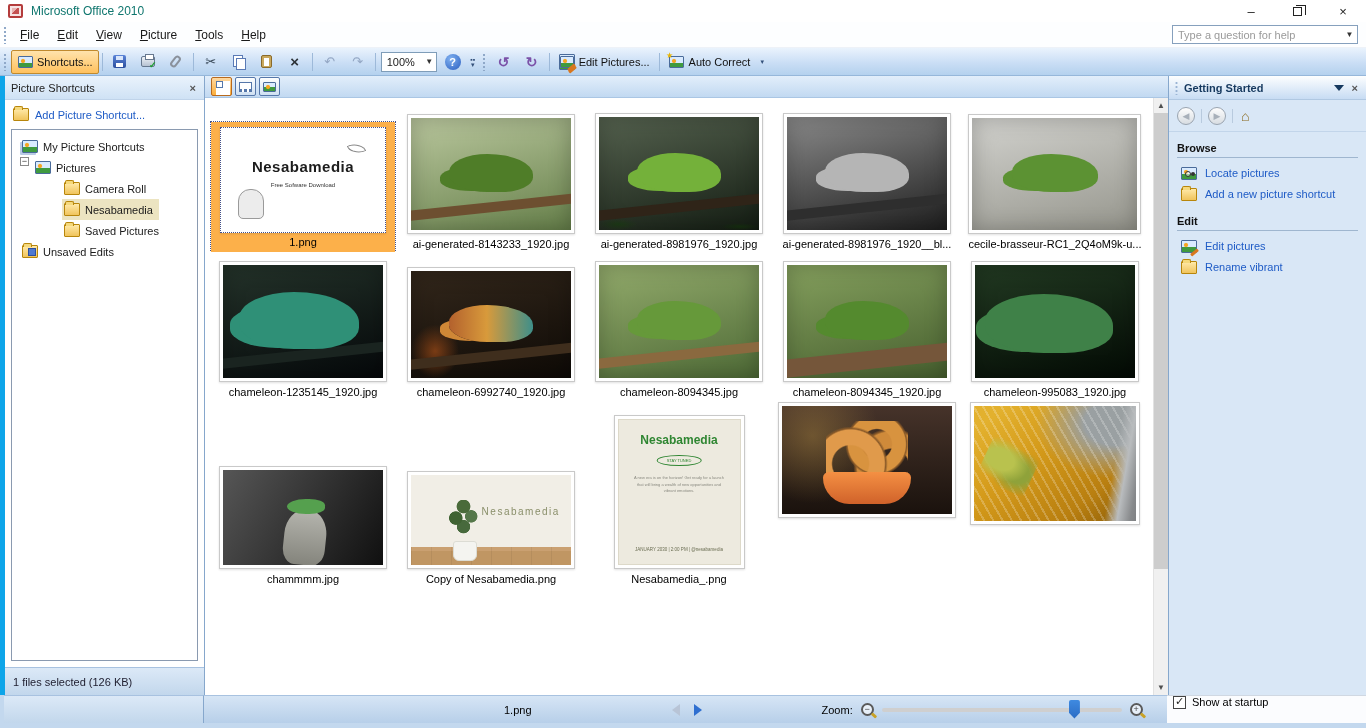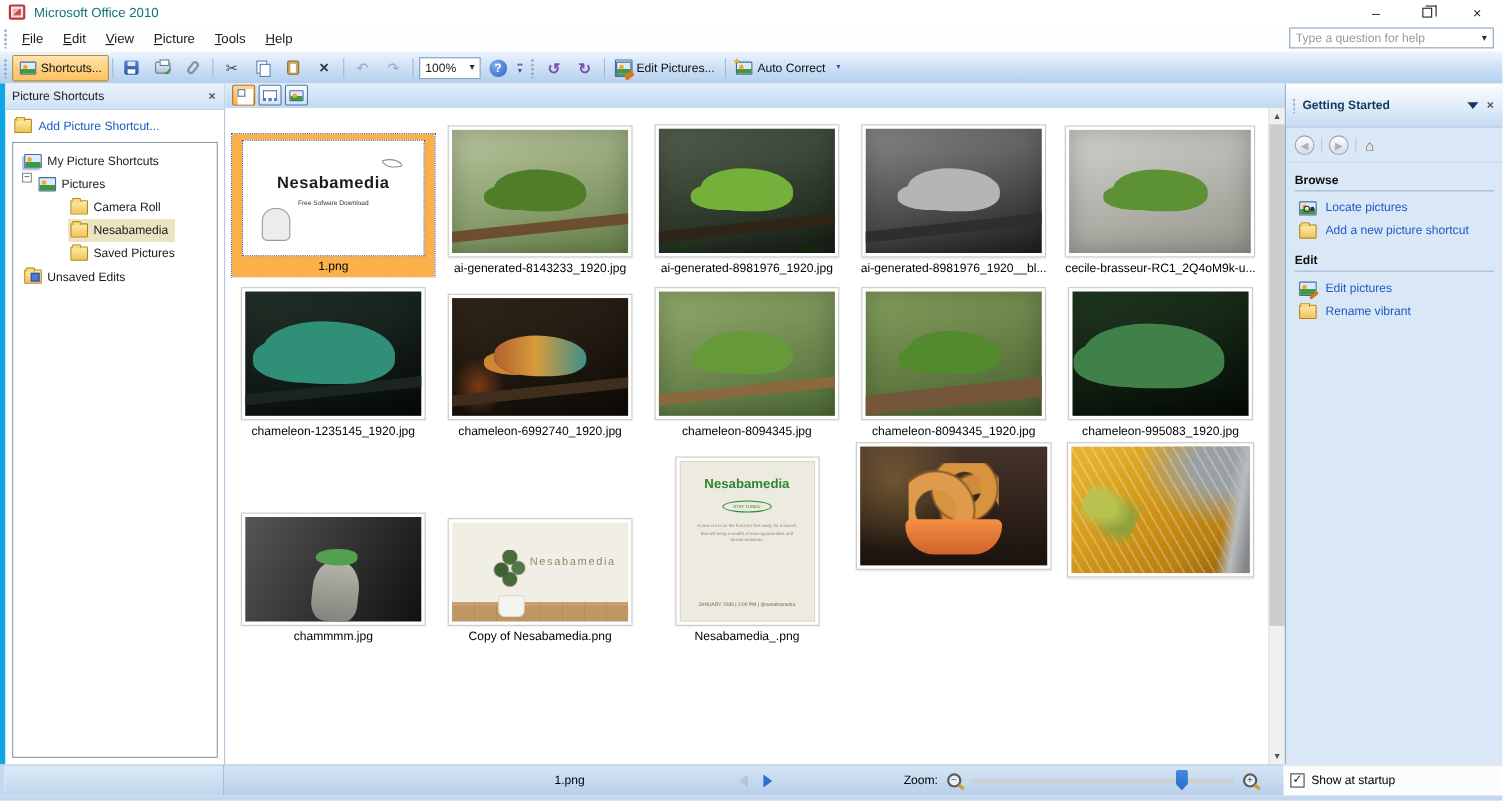--- a/index.html
+++ b/index.html
@@ -164,21 +164,21 @@
   .art-corn .timg::after{content:"";position:absolute;right:-8%;top:-12%;width:32%;height:125%;background:linear-gradient(100deg,transparent 38%,#b9bcbe 55%,#87898b 72%,#6a6c6e)}
 
   
   .sbar{width:15px;flex:none;background:#f0f0f0;display:flex;flex-direction:column;border-left:1px solid #e2e2e2}
   .sb-a{height:15px;flex:none;display:flex;align-items:center;justify-content:center;color:#505050;font-size:8px}
   .sb-thumb{height:456px;background:#cdcdcd;flex:none}
   .sb-fill{flex:1}
 
   
   .rpanel{width:198px;flex:none;display:flex;flex-direction:column;background:#d9e7f6;border-left:1px solid #86a7cc}
-  .rhead{height:40px;flex:none;background:linear-gradient(#fdfeff,#c7dcf3);border-bottom:1px solid #b0c8e2;display:flex;align-items:center;padding:0 6px;gap:6px}
+  .rhead{height:24px;flex:none;background:linear-gradient(#fdfeff,#c7dcf3);border-bottom:1px solid #b0c8e2;display:flex;align-items:center;padding:0 6px;gap:6px}
   .rgrip{width:3px;height:14px;background:radial-gradient(circle,#9ab4d4 1px,transparent 1.2px) 0 0/3px 4px}
   .rtitle{font-size:11px;color:#16395f;font-weight:bold}
   .rarr{margin-left:auto;width:0;height:0;border-left:5px solid transparent;border-right:5px solid transparent;border-top:6px solid #16395f}
   .rx{color:#555;font-weight:bold;font-size:11px;padding:0 2px}
   .navrow{display:flex;align-items:center;gap:6px;padding:7px 8px 6px 8px;border-bottom:1px solid #c2d5ea}
   .navc{width:18px;height:18px;border-radius:50%;border:1px solid #9aa4b0;background:linear-gradient(#fdfdfd,#d8dde2);color:#a8b0ba;display:flex;align-items:center;justify-content:center;font-size:9px}
   .nsep{width:1px;height:14px;background:#b8cade}
   .homeb{font-size:14px;color:#8a6a1f;padding:0 2px}
   .sect{padding:8px 8px 0 8px}
   .shead{font-weight:bold;font-size:11px;color:#111;border-bottom:1px solid #9fb6cf;padding:2px 0 3px 0;margin-bottom:5px}
@@ -193,21 +193,21 @@
   .bcur{margin-left:300px;font-size:11px;color:#000}
   .bnav{margin-left:140px;display:flex;align-items:center;gap:14px}
   .arrL{width:0;height:0;border-top:6px solid transparent;border-bottom:6px solid transparent;border-right:8px solid #b8c4d6}
   .arrR{width:0;height:0;border-top:6px solid transparent;border-bottom:6px solid transparent;border-left:8px solid #2f6fd0}
   .zoomgrp{margin-left:120px;display:flex;align-items:center;gap:8px}
   .zlabel{font-size:11px;color:#000}
   .mag{width:13px;height:13px;border:2px solid #5a5a5a;border-radius:50%;position:relative;background:rgba(255,255,255,.6);color:#444;font-size:9px;line-height:9px;text-align:center}
   .mag::after{content:"";position:absolute;width:6px;height:3px;background:#c9a227;right:-5px;bottom:-3px;transform:rotate(40deg);border-radius:1px}
   .ztrack{width:240px;height:4px;background:#cfcfcf;border-radius:2px;position:relative}
   .zthumb{position:absolute;left:78%;top:-8px;width:11px;height:19px;background:linear-gradient(#3f8ae0,#2b6cc4);border-radius:2px;clip-path:polygon(0 0,100% 0,100% 70%,50% 100%,0 70%)}
-  .bright{width:199px;flex:none;background:#fbfcfe;border-top:1px solid #d0d8e2;display:flex;align-items:center;gap:6px;padding:0 6px}
+  .bright{width:199px;flex:none;background:#fbfcfe;border-top:1px solid #d0d8e2;display:flex;align-items:flex-start;gap:6px;padding:0 6px}
   .cb{width:13px;height:13px;border:1px solid #444;background:#fff;position:relative;flex:none}
   .cb::before{content:"✓";position:absolute;left:1px;top:-2px;font-size:11px;color:#222}
   .cblabel{font-size:11px;color:#000}
 </style>
 </head>
 <body>
 
 <div class="app" data-name="picture-manager-window">
 
   <div class="titlebar" data-name="title-bar">
@@ -370,20 +370,21 @@
             </span>
           </div>
           <div class="trow lvl0" data-name="tree-item-6">
 
             <span class="tcon">
               <span class="ti js-icon" data-name="unsaved-edits-icon"></span>
               <span>Unsaved Edits</span>
             </span>
           </div>
       </div>
+      <div class="lstatus" data-name="selection-status">1 files selected (126 KB)</div>
     </div>
 
     <div class="main" data-name="main-area">
       <div class="viewstrip" data-name="view-mode-strip">
         <div class="vbtn sel" data-name="thumbnail-view-button">
             <span class="vi-grid" data-name="thumbnail-view-icon"></span>
           </div>
         <div class="vbtn" data-name="filmstrip-view-button">
             <span class="vi-film" data-name="filmstrip-view-icon"></span>
           </div>

